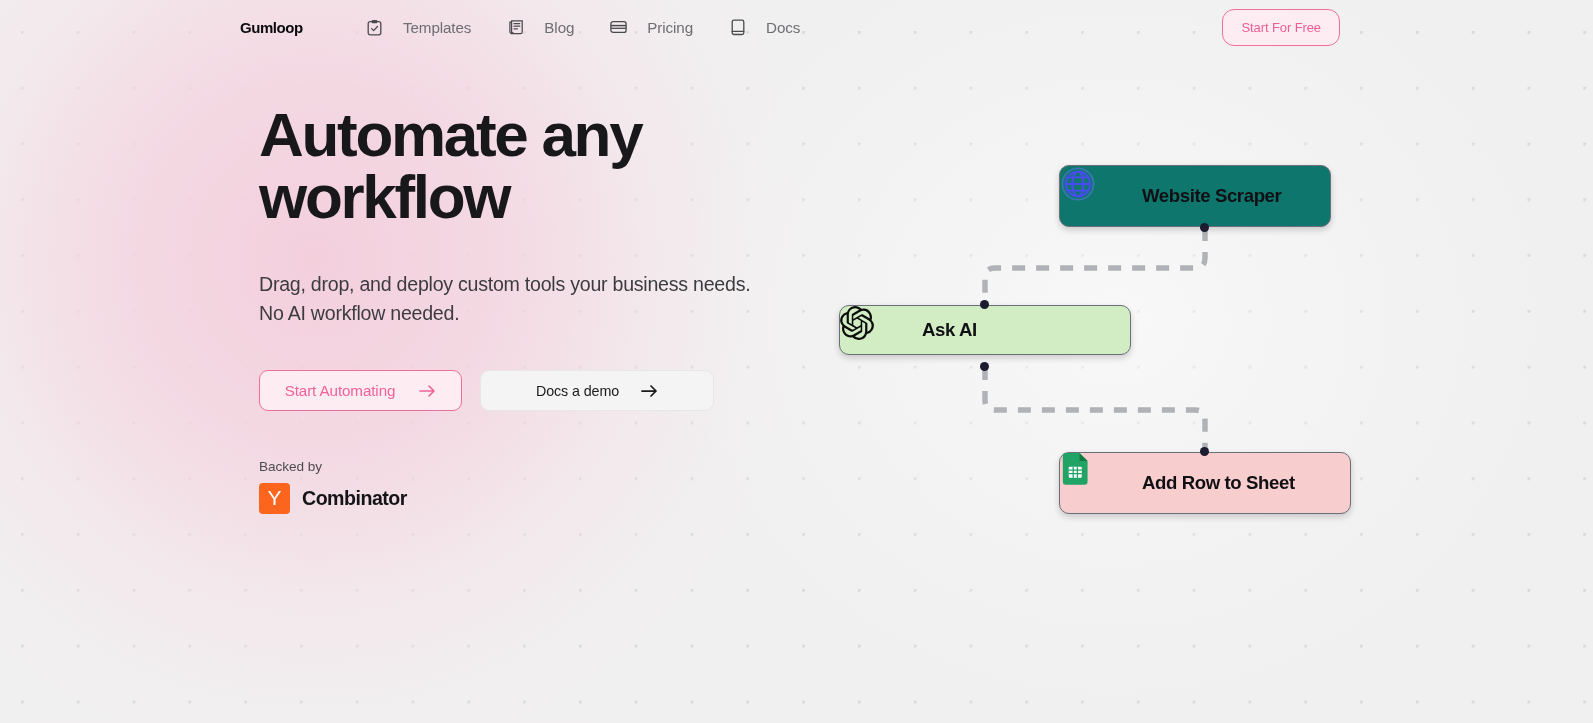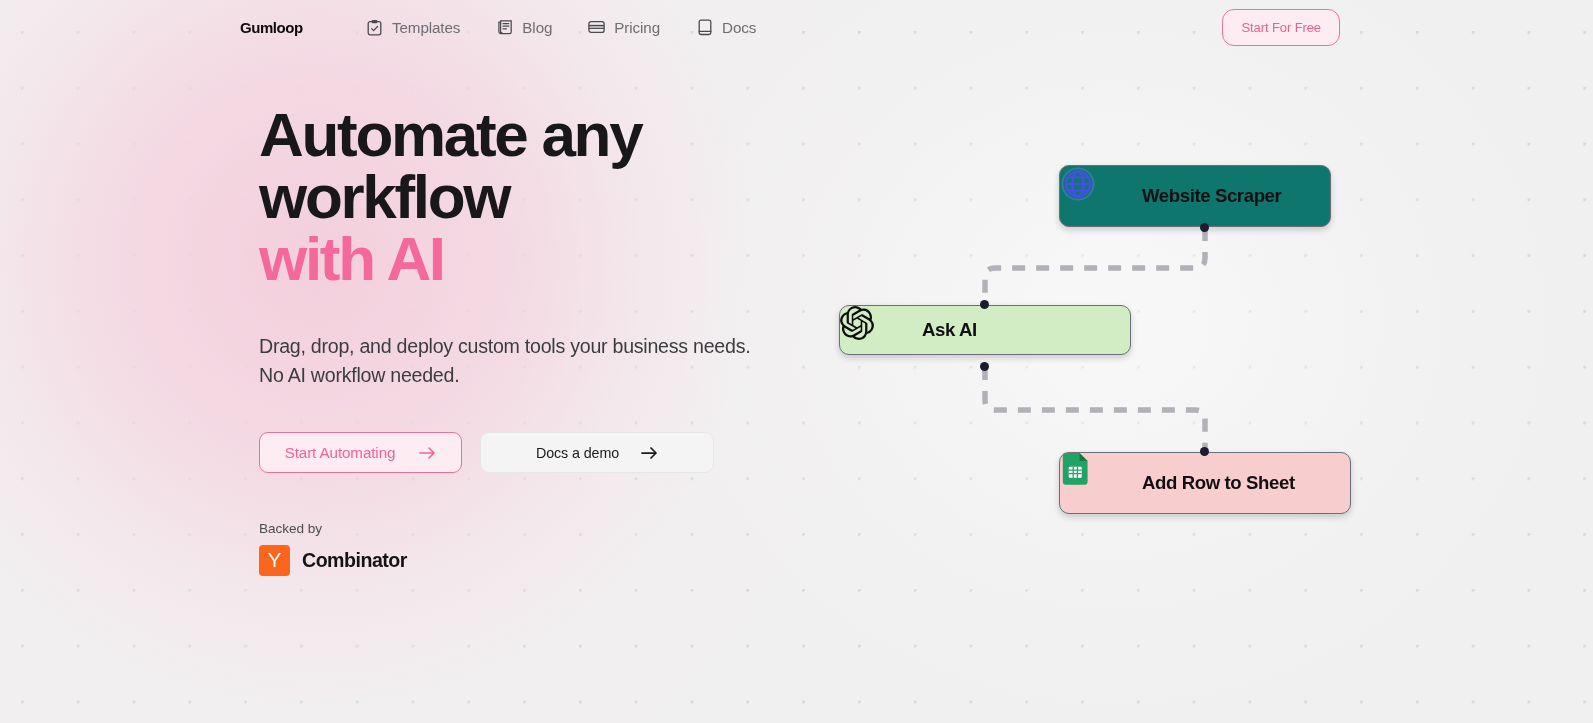--- a/index.html
+++ b/index.html
@@ -92,21 +92,21 @@
     left: 366px;
     top: 14px;
     display: flex;
     align-items: center;
     gap: 36px;
     height: 26px;
   }
   .nav-item {
     display: flex;
     align-items: center;
-    gap: 9px;
+    gap: 20px;
     cursor: pointer;
     height: 26px;
   }
   .nav-label {
     font-size: 15.2px;
     color: #6e6e72;
     letter-spacing: -0.1px;
     white-space: nowrap;
   }
   .nav-icon { display: flex; align-items: center; justify-content: center; width: 17px; height: 18px; }
@@ -356,21 +356,20 @@
   </nav>
 
   <div class="cta-top">Start For Free</div>
 </header>
 
 <section class="hero">
 
   <h1 class="headline">
     <span>Automate any</span><br>
     <span>workflow</span><br>
-    <span class="accent">with AI</span>
   </h1>
 
   <p class="subhead">
     <span>Drag, drop, and deploy custom tools your business needs.</span><br>
     <span>No AI workflow needed.</span>
   </p>
 
   <div class="hero-buttons">
 
     <div class="btn btn-primary">

